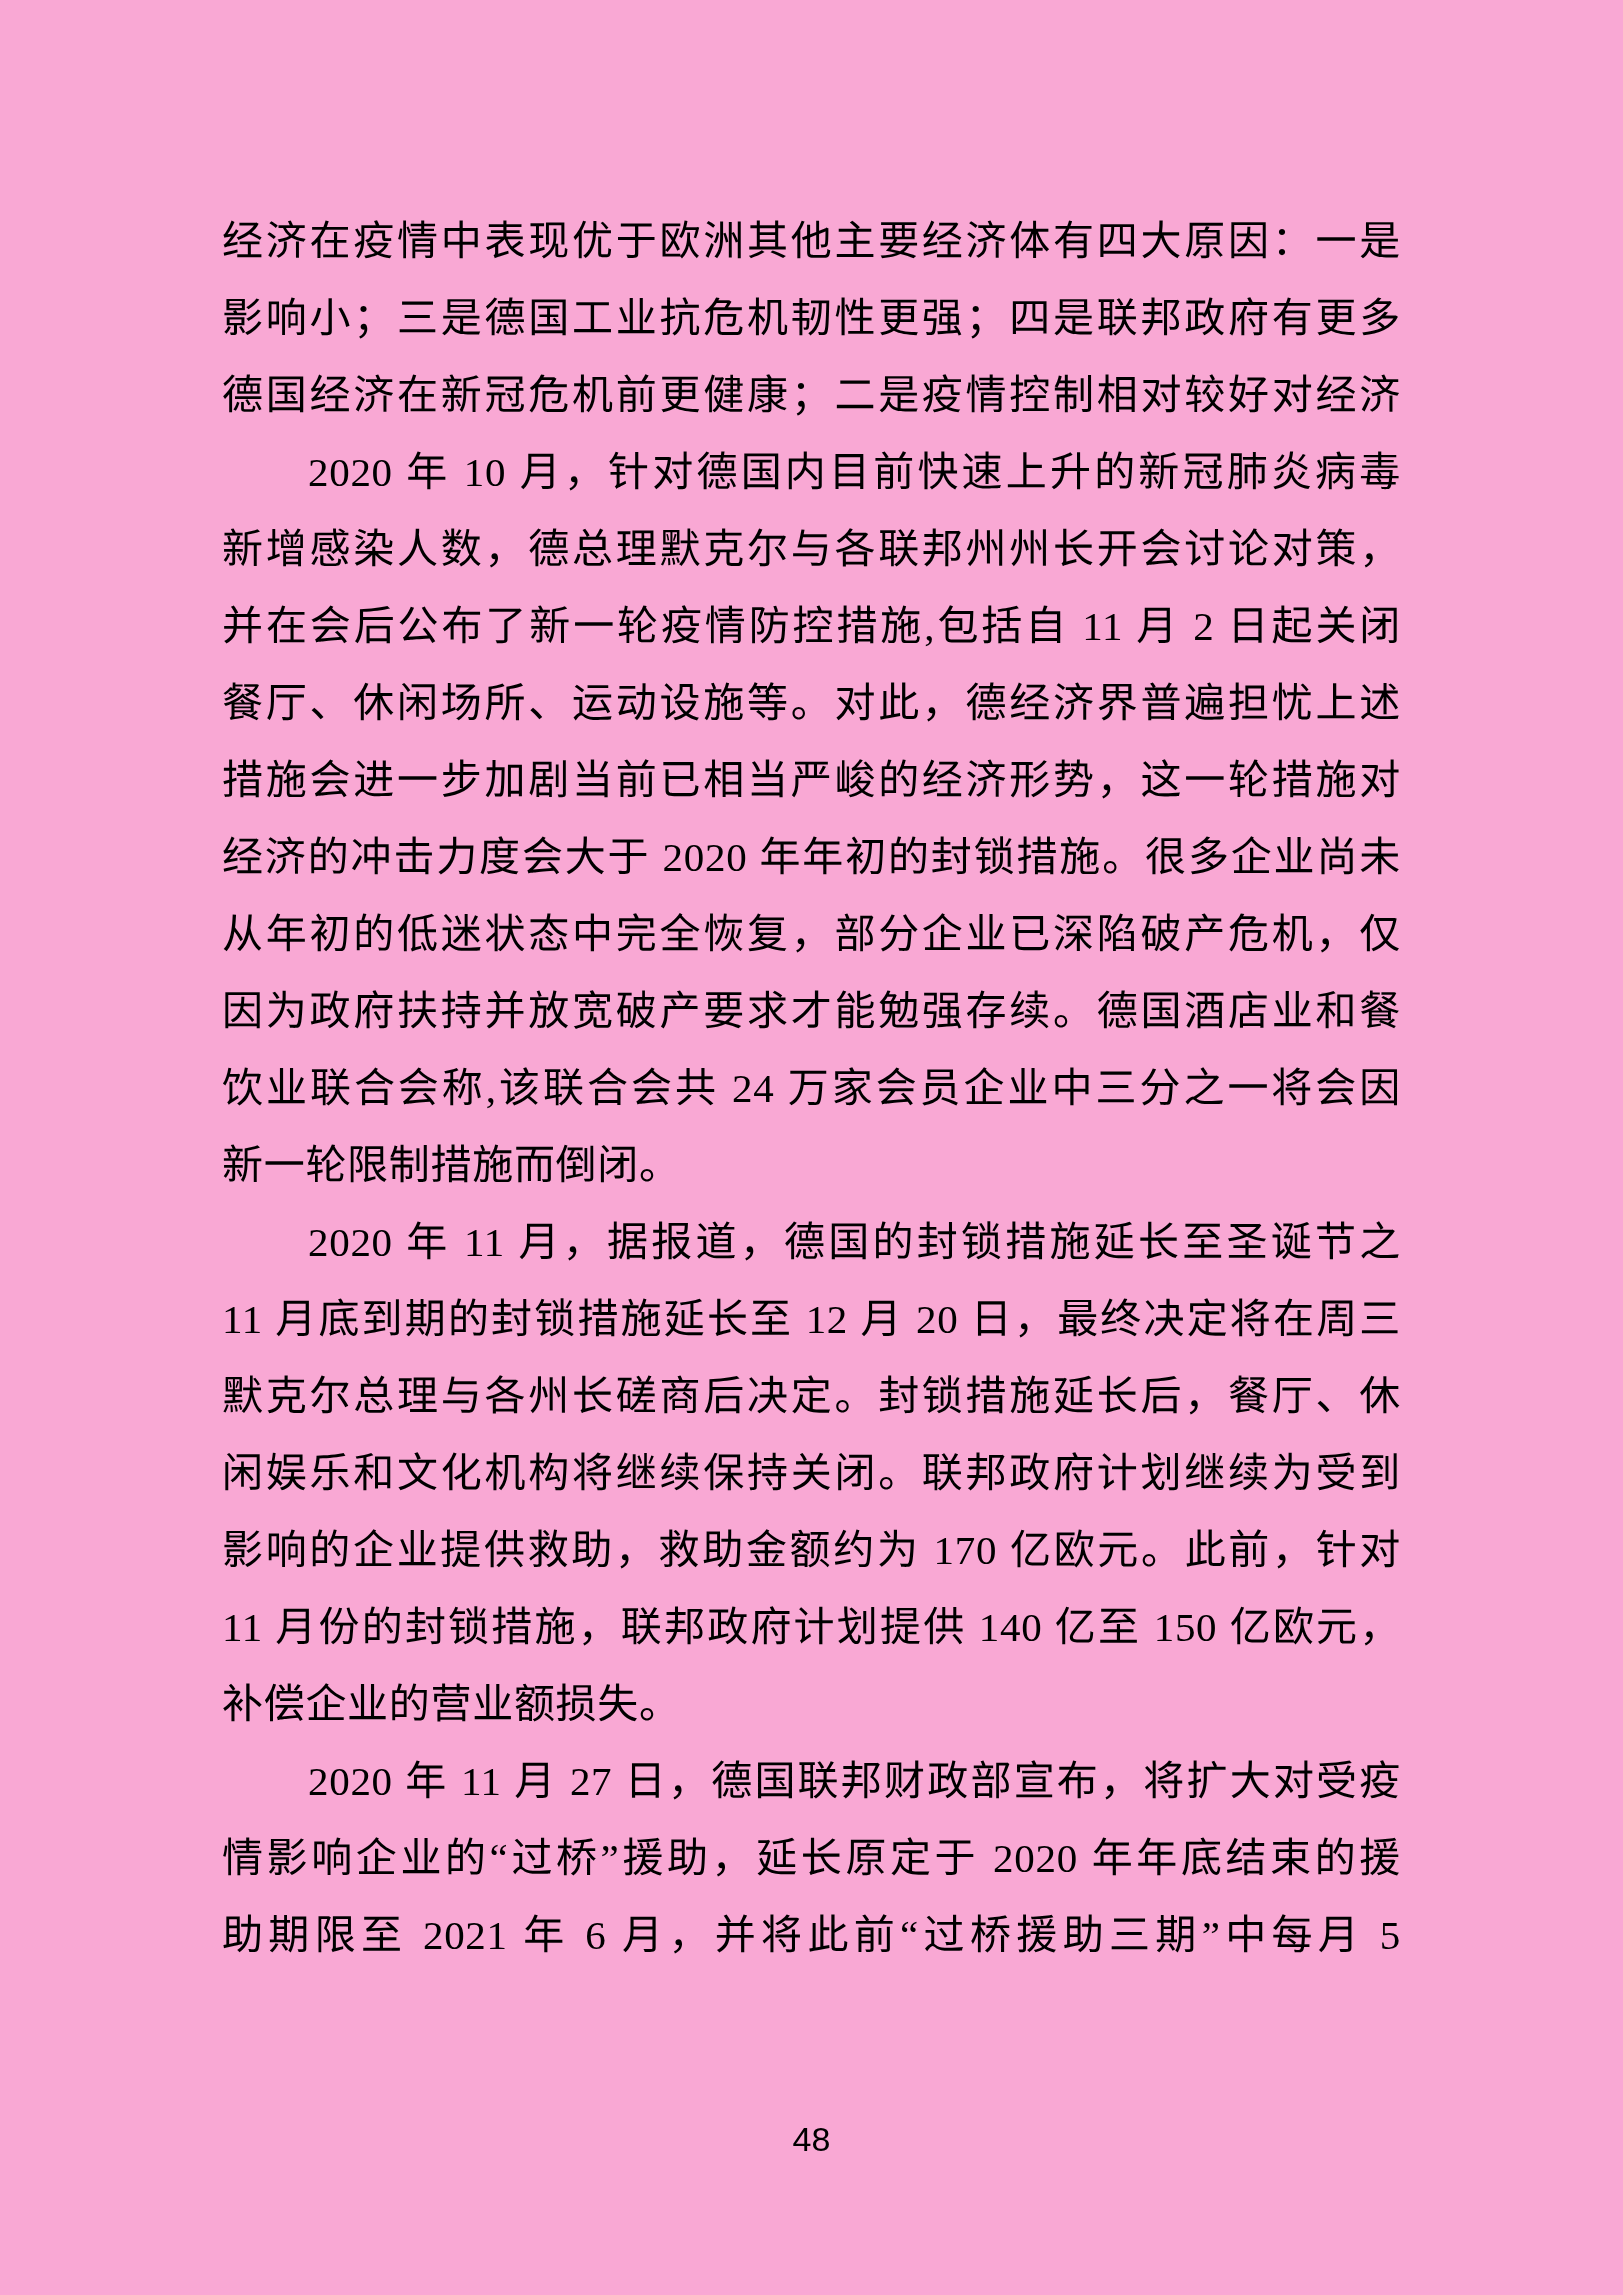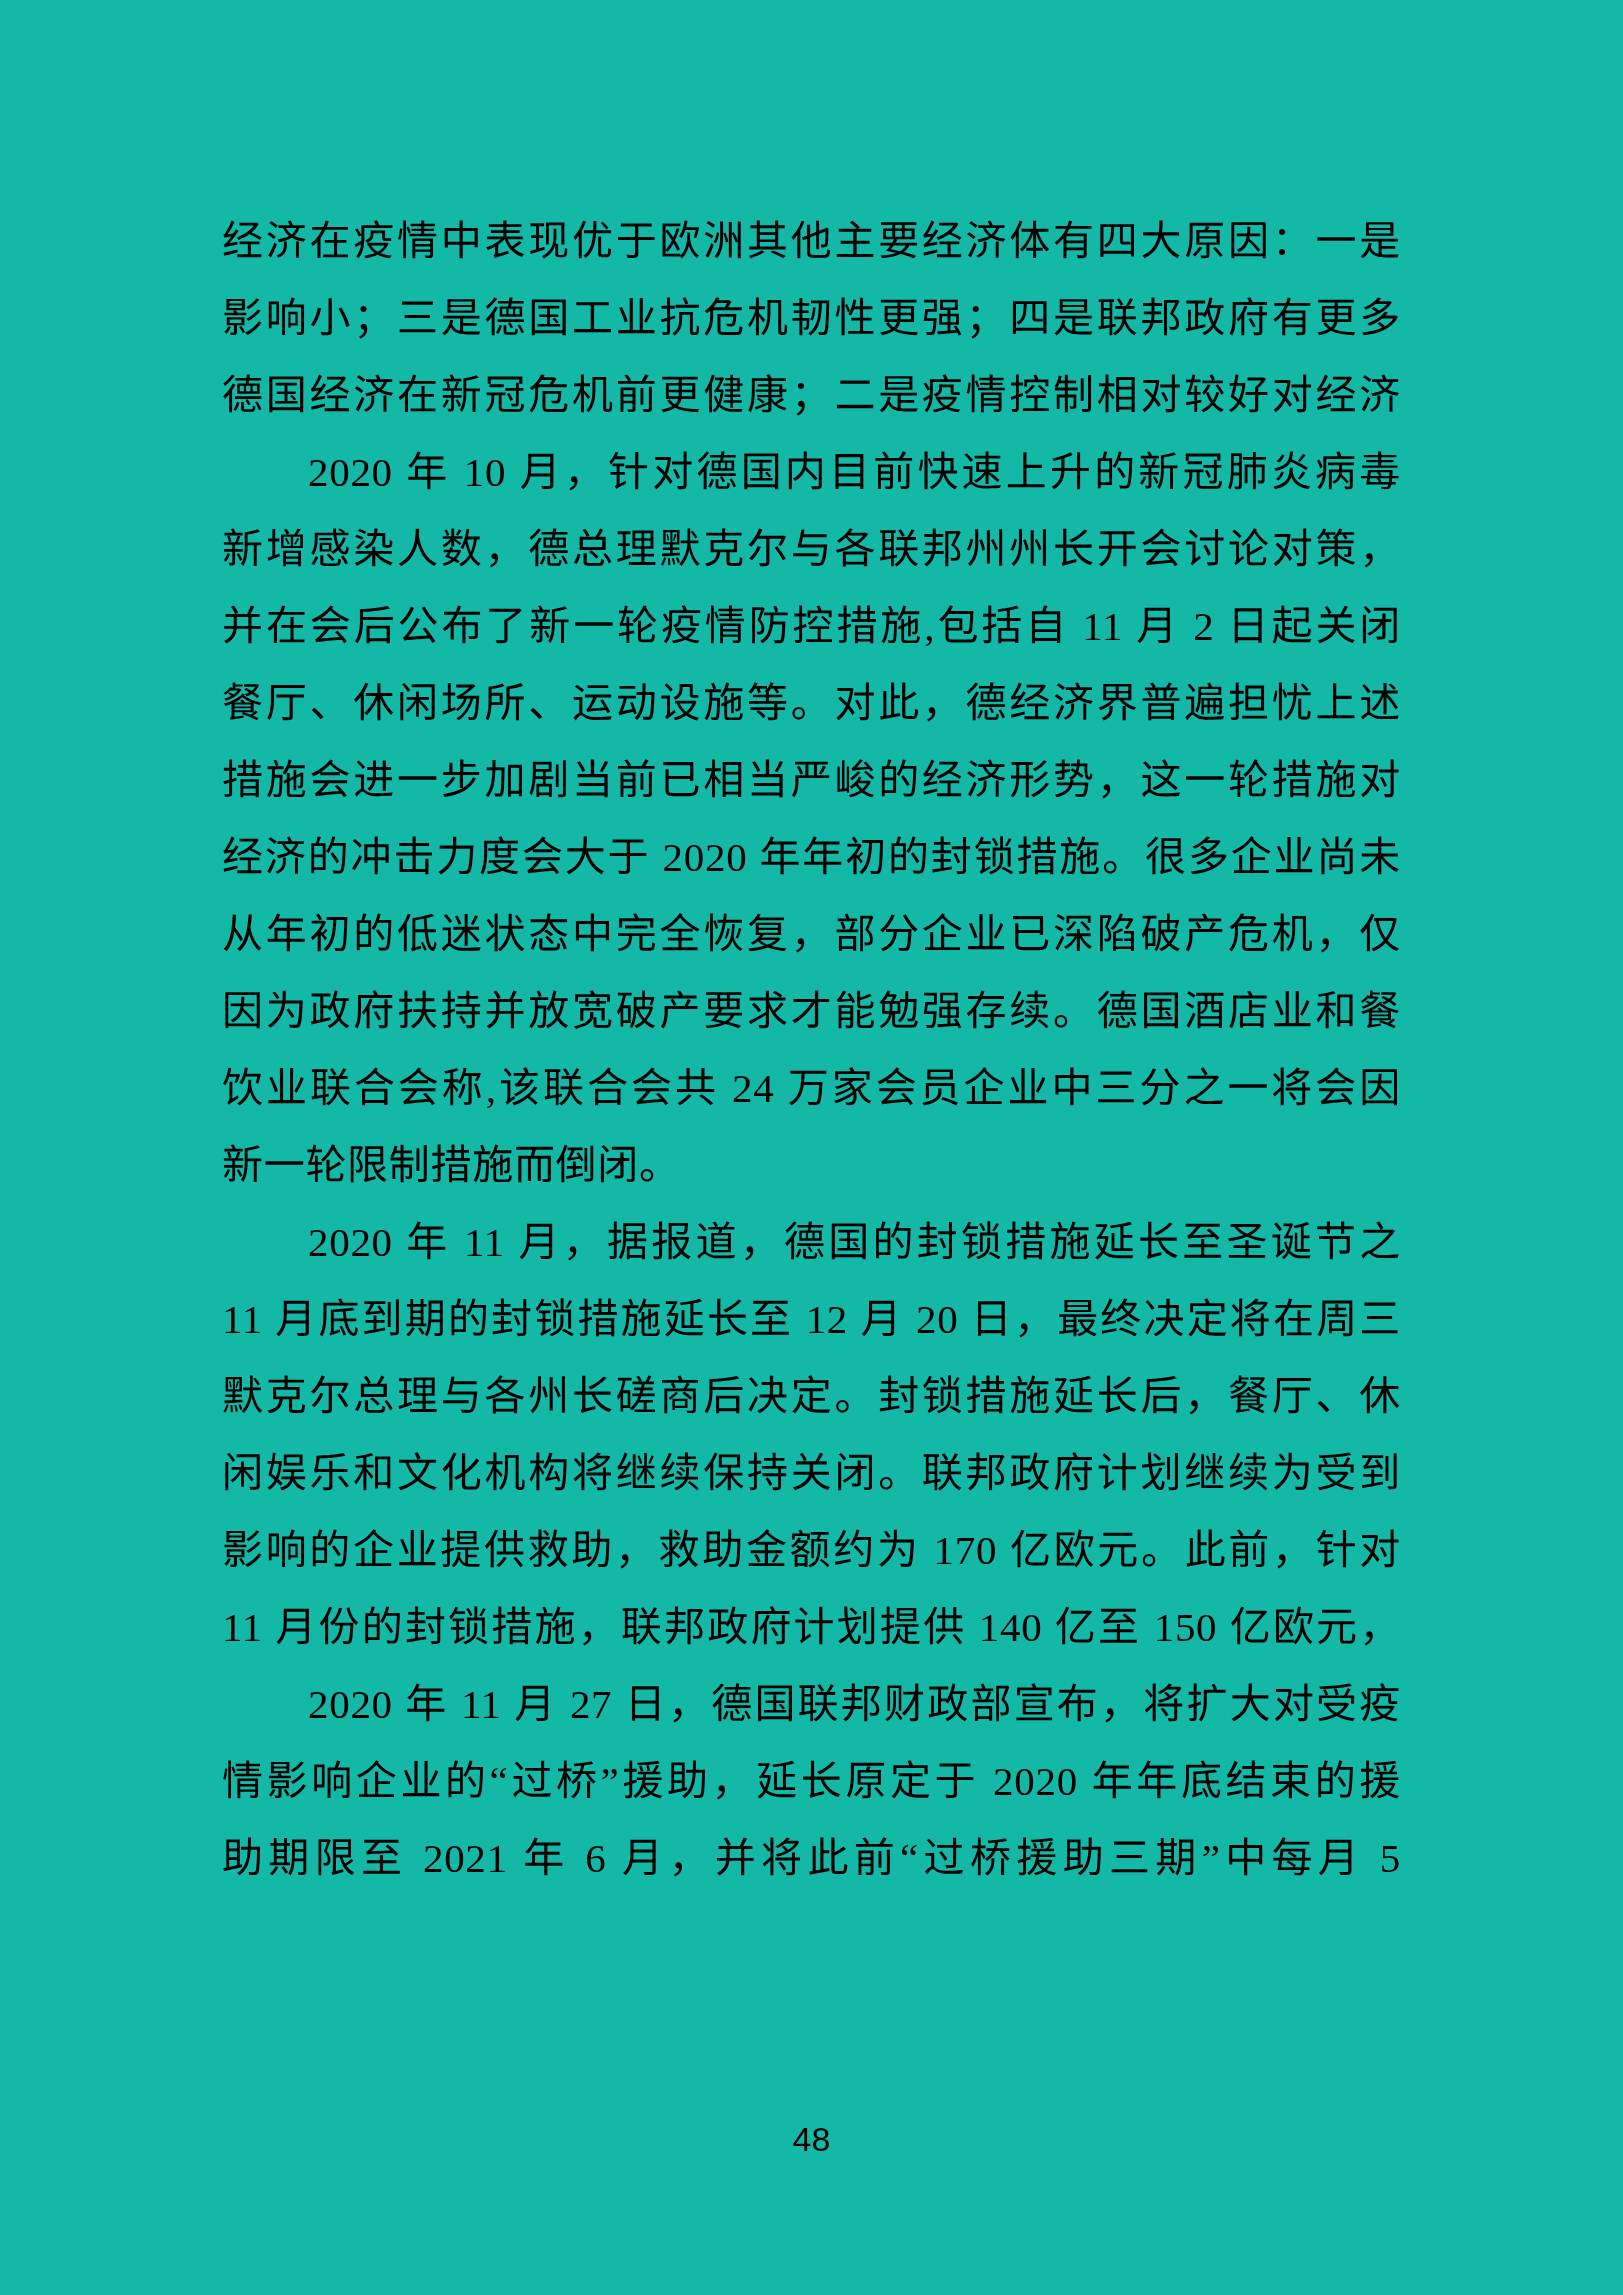--- a/index.html
+++ b/index.html
@@ -5,21 +5,21 @@
   html, body {
     margin: 0;
     padding: 0;
     background: #e8e8e8;
   }
   .page {
     position: relative;
     width: 1623px;
     height: 2295px;
     margin: 0 auto;
-    background: #14b8a6;
+    background: #f9a8d4;
     color: #000000;
     font-family: "Liberation Serif", "DejaVu Serif", serif;
     overflow: hidden;
   }
   .text-block {
     position: absolute;
     left: 222px;
     top: 203px;
     width: 1179px;
     font-size: 41px;
@@ -71,20 +71,21 @@
       <div class="line">从年初的低迷状态中完全恢复，部分企业已深陷破产危机，仅</div>
       <div class="line">因为政府扶持并放宽破产要求才能勉强存续。德国酒店业和餐</div>
       <div class="line">饮业联合会称,该联合会共 24 万家会员企业中三分之一将会因</div>
       <div class="line para-end">新一轮限制措施而倒闭。</div>
       <div class="line indent">2020 年 11 月，据报道，德国的封锁措施延长至圣诞节之</div>
       <div class="line">11 月底到期的封锁措施延长至 12 月 20 日，最终决定将在周三</div>
       <div class="line">默克尔总理与各州长磋商后决定。封锁措施延长后，餐厅、休</div>
       <div class="line">闲娱乐和文化机构将继续保持关闭。联邦政府计划继续为受到</div>
       <div class="line">影响的企业提供救助，救助金额约为 170 亿欧元。此前，针对</div>
       <div class="line">11 月份的封锁措施，联邦政府计划提供 140 亿至 150 亿欧元，</div>
+      <div class="line para-end">补偿企业的营业额损失。</div>
       <div class="line indent">2020 年 11 月 27 日，德国联邦财政部宣布，将扩大对受疫</div>
       <div class="line">情影响企业的“过桥”援助，延长原定于 2020 年年底结束的援</div>
       <div class="line">助期限至 2021 年 6 月，并将此前“过桥援助三期”中每月 5</div>
     </main>
   <footer class="page-footer">
     <span class="page-number">48</span>
   </footer>
 </div>
 
 

